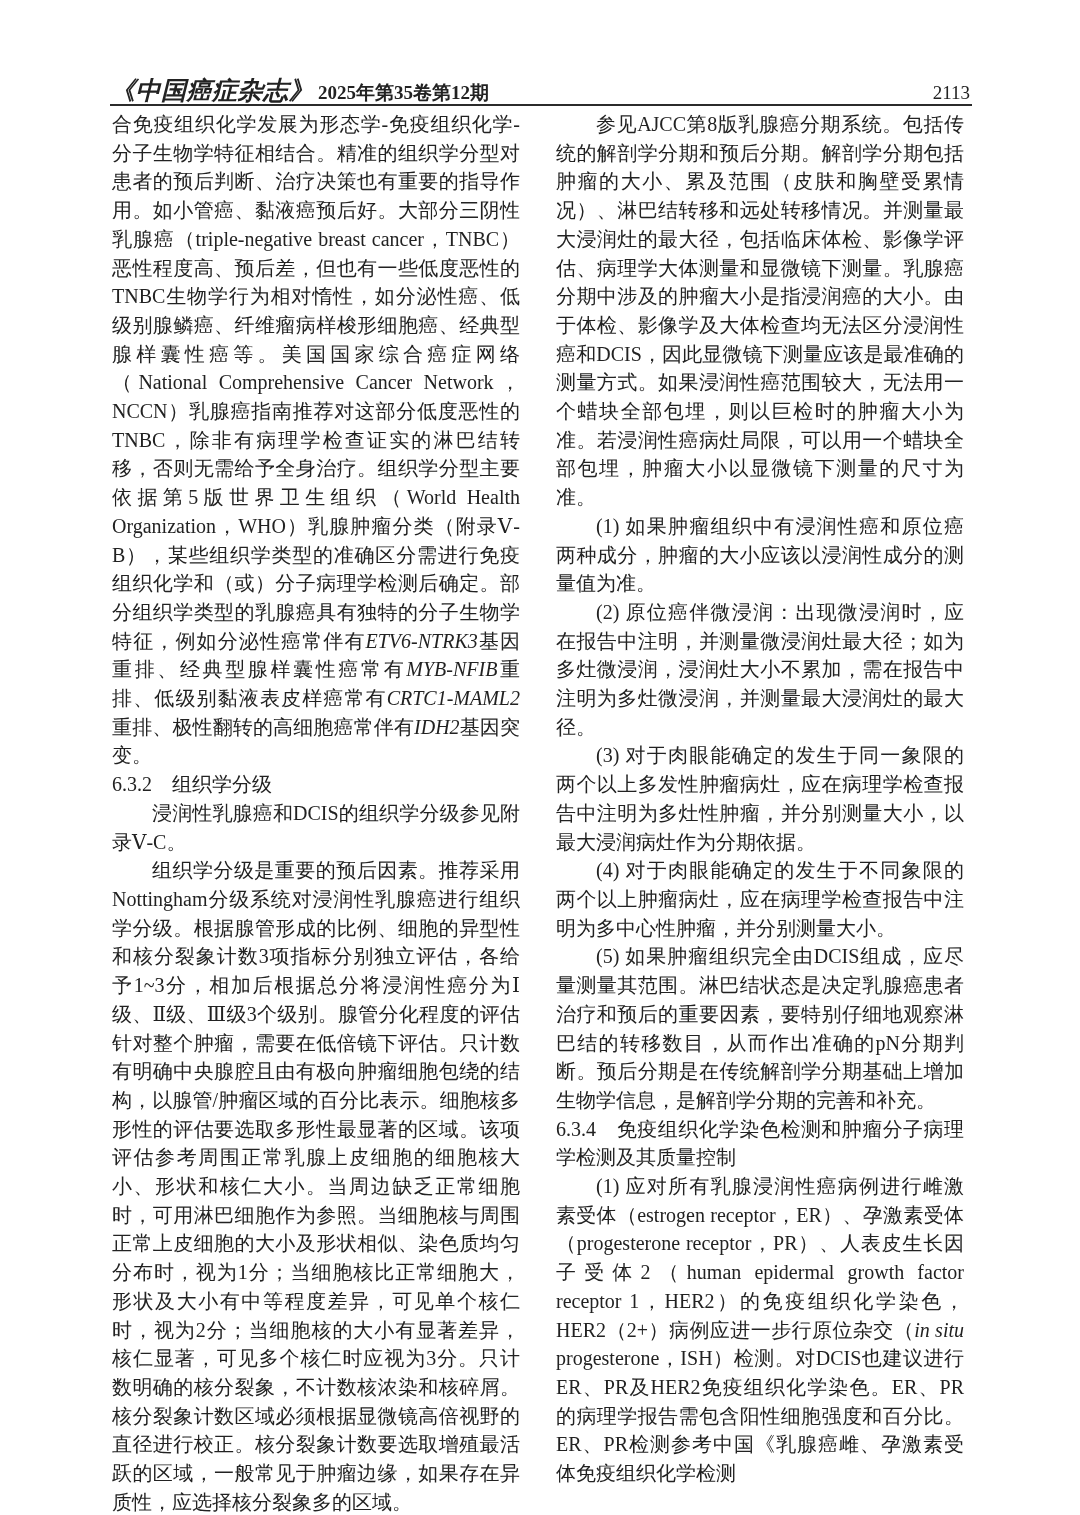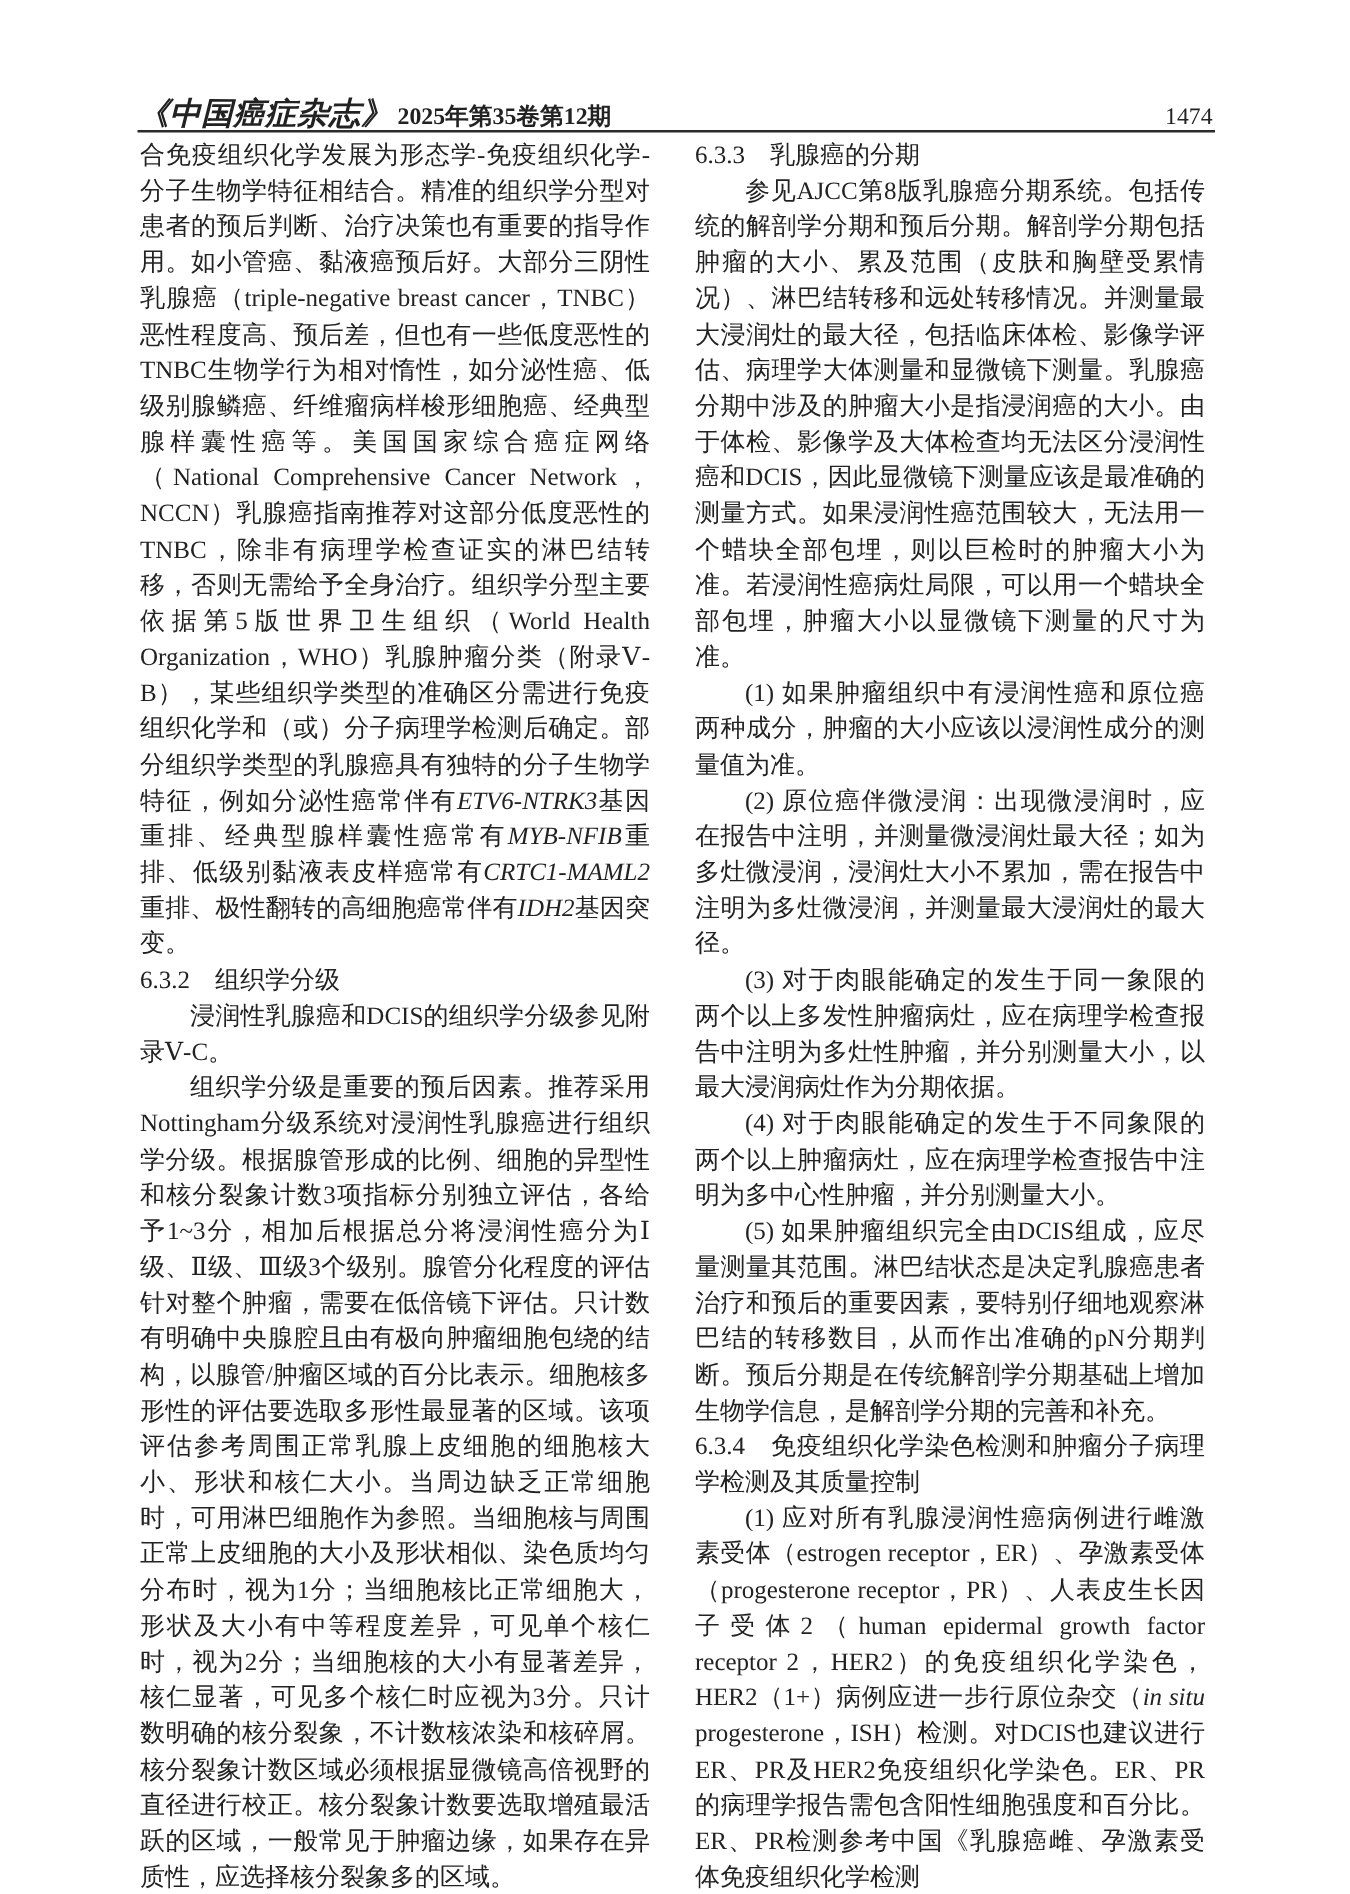--- a/index.html
+++ b/index.html
@@ -60,33 +60,32 @@
   .em { font-style: italic; }
 </style>
 </head>
 <body>
 
 <div class="page">
   <div class="header">
     <div>
       <span class="journal-logo">《中国癌症杂志》</span><span class="issue-info">2025年第35卷第12期</span>
     </div>
-    <div class="page-number">1474</div>
+    <div class="page-number">2113</div>
   </div>
   <div class="header-rule"></div>
   <div class="column column-left">
       <p class="para continuation"><span>合免疫组织化学发展为形态学-免疫组织化学-分子生物学特征相结合。精准的组织学分型对患者的预后判断、治疗决策也有重要的指导作用。如小管癌、黏液癌预后好。大部分三阴性乳腺癌（triple-negative breast cancer，TNBC）恶性程度高、预后差，但也有一些低度恶性的TNBC生物学行为相对惰性，如分泌性癌、低级别腺鳞癌、纤维瘤病样梭形细胞癌、经典型腺样囊性癌等。美国国家综合癌症网络（National Comprehensive Cancer Network，NCCN）乳腺癌指南推荐对这部分低度恶性的TNBC，除非有病理学检查证实的淋巴结转移，否则无需给予全身治疗。组织学分型主要依据第5版世界卫生组织（World Health Organization，WHO）乳腺肿瘤分类（附录Ⅴ-B），某些组织学类型的准确区分需进行免疫组织化学和（或）分子病理学检测后确定。部分组织学类型的乳腺癌具有独特的分子生物学特征，例如分泌性癌常伴有</span><span class="em">ETV6-NTRK3</span><span>基因重排、经典型腺样囊性癌常有</span><span class="em">MYB-NFIB</span><span>重排、低级别黏液表皮样癌常有</span><span class="em">CRTC1-MAML2</span><span>重排、极性翻转的高细胞癌常伴有</span><span class="em">IDH2</span><span>基因突变。</span></p>
       <p class="para heading"><span>6.3.2　组织学分级</span></p>
       <p class="para indent"><span>浸润性乳腺癌和DCIS的组织学分级参见附录Ⅴ-C。</span></p>
       <p class="para indent"><span>组织学分级是重要的预后因素。推荐采用Nottingham分级系统对浸润性乳腺癌进行组织学分级。根据腺管形成的比例、细胞的异型性和核分裂象计数3项指标分别独立评估，各给予1~3分，相加后根据总分将浸润性癌分为Ⅰ级、Ⅱ级、Ⅲ级3个级别。腺管分化程度的评估针对整个肿瘤，需要在低倍镜下评估。只计数有明确中央腺腔且由有极向肿瘤细胞包绕的结构，以腺管/肿瘤区域的百分比表示。细胞核多形性的评估要选取多形性最显著的区域。该项评估参考周围正常乳腺上皮细胞的细胞核大小、形状和核仁大小。当周边缺乏正常细胞时，可用淋巴细胞作为参照。当细胞核与周围正常上皮细胞的大小及形状相似、染色质均匀分布时，视为1分；当细胞核比正常细胞大，形状及大小有中等程度差异，可见单个核仁时，视为2分；当细胞核的大小有显著差异，核仁显著，可见多个核仁时应视为3分。只计数明确的核分裂象，不计数核浓染和核碎屑。核分裂象计数区域必须根据显微镜高倍视野的直径进行校正。核分裂象计数要选取增殖最活跃的区域，一般常见于肿瘤边缘，如果存在异质性，应选择核分裂象多的区域。</span></p>
     </div>
   <div class="column column-right">
-      <p class="para heading"><span>6.3.3　乳腺癌的分期</span></p>
       <p class="para indent"><span>参见AJCC第8版乳腺癌分期系统。包括传统的解剖学分期和预后分期。解剖学分期包括肿瘤的大小、累及范围（皮肤和胸壁受累情况）、淋巴结转移和远处转移情况。并测量最大浸润灶的最大径，包括临床体检、影像学评估、病理学大体测量和显微镜下测量。乳腺癌分期中涉及的肿瘤大小是指浸润癌的大小。由于体检、影像学及大体检查均无法区分浸润性癌和DCIS，因此显微镜下测量应该是最准确的测量方式。如果浸润性癌范围较大，无法用一个蜡块全部包埋，则以巨检时的肿瘤大小为准。若浸润性癌病灶局限，可以用一个蜡块全部包埋，肿瘤大小以显微镜下测量的尺寸为准。</span></p>
       <p class="para indent"><span>(1) 如果肿瘤组织中有浸润性癌和原位癌两种成分，肿瘤的大小应该以浸润性成分的测量值为准。</span></p>
       <p class="para indent"><span>(2) 原位癌伴微浸润：出现微浸润时，应在报告中注明，并测量微浸润灶最大径；如为多灶微浸润，浸润灶大小不累加，需在报告中注明为多灶微浸润，并测量最大浸润灶的最大径。</span></p>
       <p class="para indent"><span>(3) 对于肉眼能确定的发生于同一象限的两个以上多发性肿瘤病灶，应在病理学检查报告中注明为多灶性肿瘤，并分别测量大小，以最大浸润病灶作为分期依据。</span></p>
       <p class="para indent"><span>(4) 对于肉眼能确定的发生于不同象限的两个以上肿瘤病灶，应在病理学检查报告中注明为多中心性肿瘤，并分别测量大小。</span></p>
       <p class="para indent"><span>(5) 如果肿瘤组织完全由DCIS组成，应尽量测量其范围。淋巴结状态是决定乳腺癌患者治疗和预后的重要因素，要特别仔细地观察淋巴结的转移数目，从而作出准确的pN分期判断。预后分期是在传统解剖学分期基础上增加生物学信息，是解剖学分期的完善和补充。</span></p>
       <p class="para heading"><span>6.3.4　免疫组织化学染色检测和肿瘤分子病理学检测及其质量控制</span></p>
-      <p class="para indent"><span>(1) 应对所有乳腺浸润性癌病例进行雌激素受体（estrogen receptor，ER）、孕激素受体（progesterone receptor，PR）、人表皮生长因子受体2（human epidermal growth factor receptor 2，HER2）的免疫组织化学染色，HER2（1+）病例应进一步行原位杂交（</span><span class="em">in situ</span><span> progesterone，ISH）检测。对DCIS也建议进行ER、PR及HER2免疫组织化学染色。ER、PR的病理学报告需包含阳性细胞强度和百分比。ER、PR检测参考中国《乳腺癌雌、孕激素受体免疫组织化学检测</span></p>
+      <p class="para indent"><span>(1) 应对所有乳腺浸润性癌病例进行雌激素受体（estrogen receptor，ER）、孕激素受体（progesterone receptor，PR）、人表皮生长因子受体2（human epidermal growth factor receptor 1，HER2）的免疫组织化学染色，HER2（2+）病例应进一步行原位杂交（</span><span class="em">in situ</span><span> progesterone，ISH）检测。对DCIS也建议进行ER、PR及HER2免疫组织化学染色。ER、PR的病理学报告需包含阳性细胞强度和百分比。ER、PR检测参考中国《乳腺癌雌、孕激素受体免疫组织化学检测</span></p>
     </div>
 </div>
 
 </body></html>

